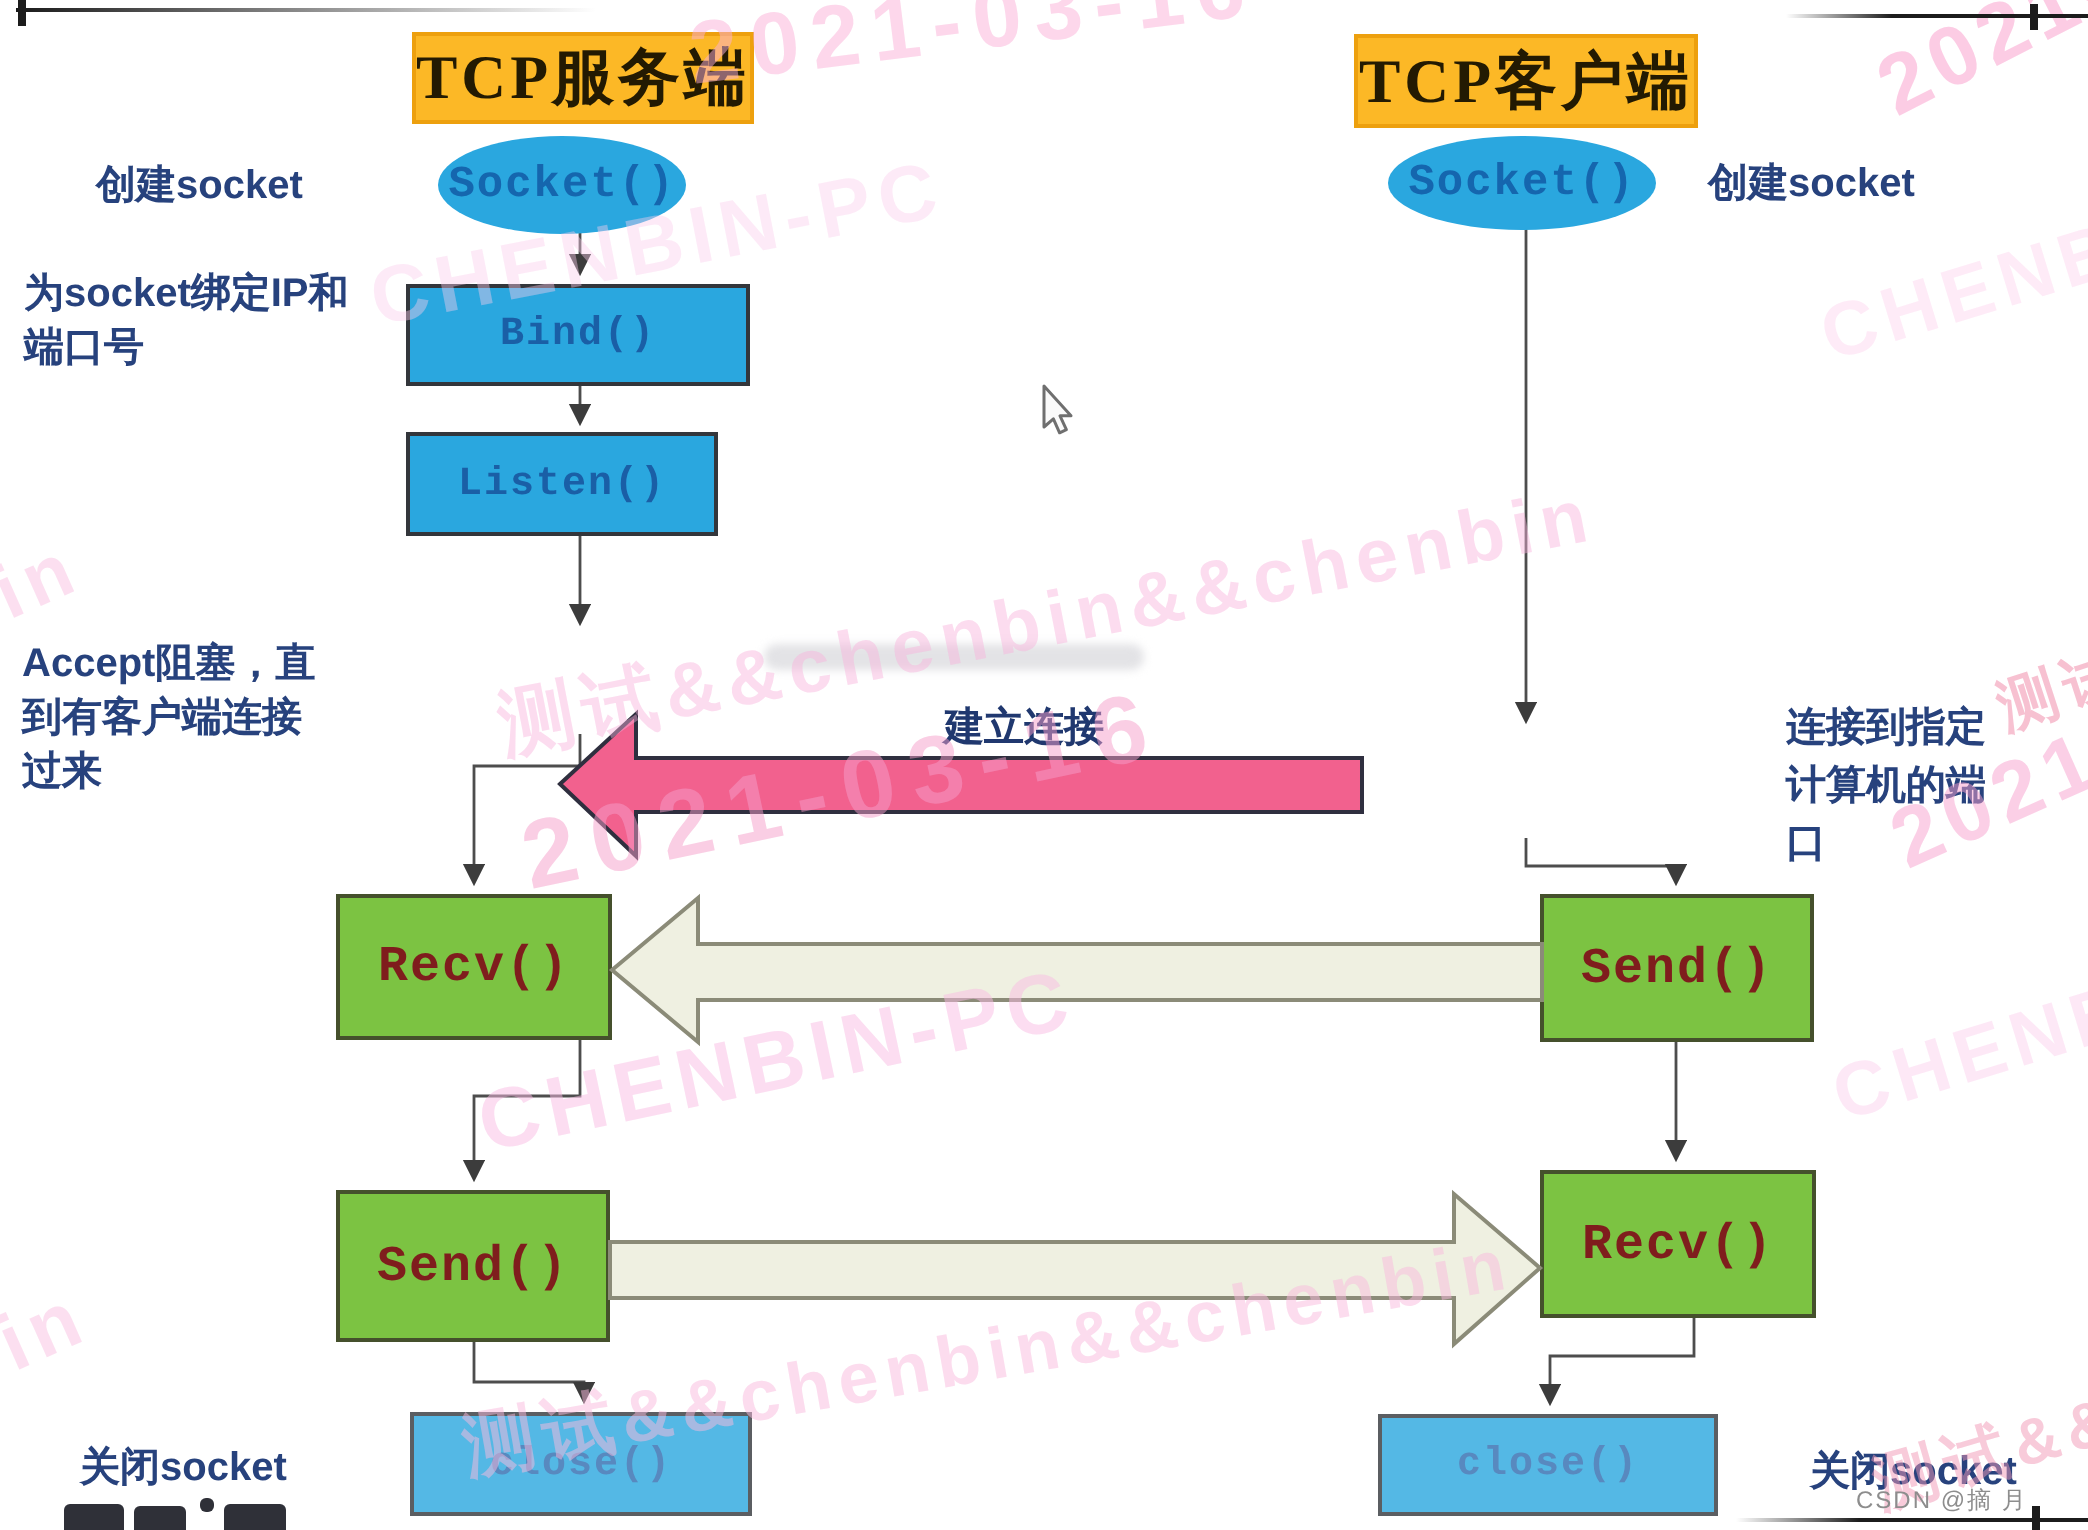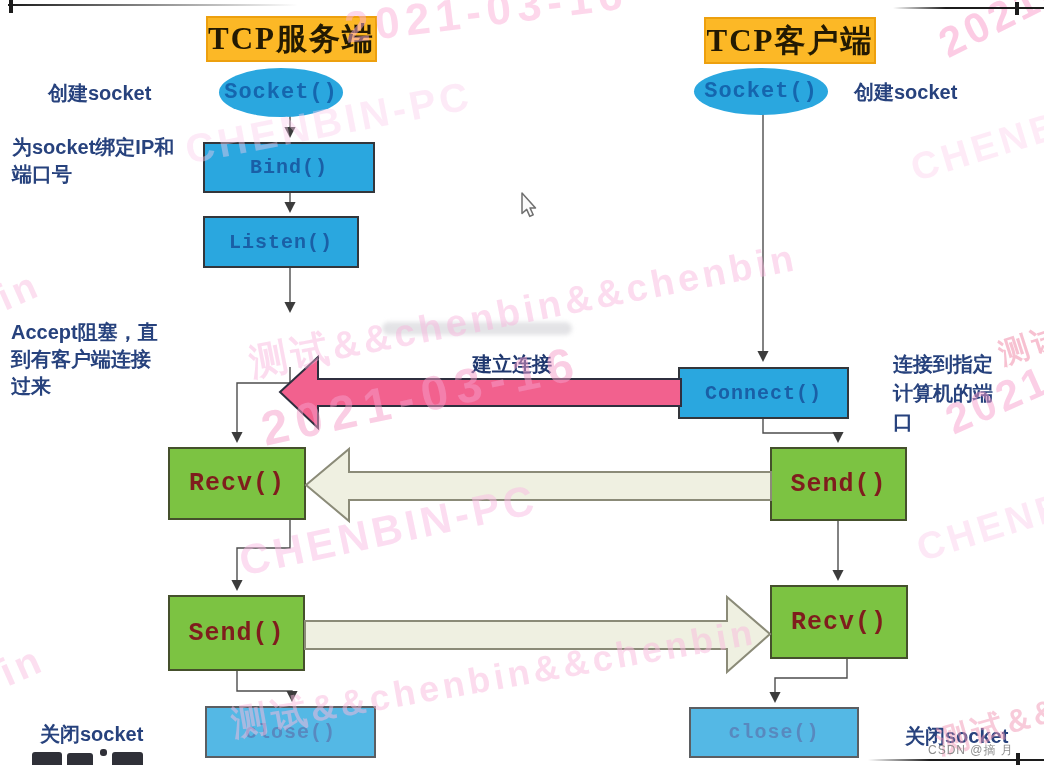--- a/index.html
+++ b/index.html
@@ -47,31 +47,30 @@
       <path d="M763,114 V360" marker-end="url(#ah)"></path>
       <path d="M763,419 V433 H838 V441" marker-end="url(#ah)"></path>
       <path d="M290,520 V548 H237 V589" marker-end="url(#ah)"></path>
       <path d="M237,671 V691 H292 V700" marker-end="url(#ah)"></path>
       <path d="M838,521 V579" marker-end="url(#ah)"></path>
       <path d="M847,659 V678 H775 V701" marker-end="url(#ah)"></path>
     </g>
   </svg>
 
   <div class="box titlebox" style="left:206px;top:16px;width:171px;height:46px;">TCP服务端</div>
-  <div class="box titlebox" style="left:704px;top:17px;width:172px;height:47px;">TCP客户端</div>
+  <div class="box titlebox" style="left:677px;top:17px;width:172px;height:47px;">TCP客户端</div>
 
   <div class="box pill" style="left:219px;top:68px;width:124px;height:49px;">Socket()</div>
   <div class="box blue" style="left:203px;top:142px;width:172px;height:51px;">Bind()</div>
   <div class="box blue" style="left:203px;top:216px;width:156px;height:52px;">Listen()</div>
   <div class="box green" style="left:168px;top:447px;width:138px;height:73px;">Recv()</div>
   <div class="box green" style="left:168px;top:595px;width:137px;height:76px;">Send()</div>
   <div class="box blue washed" style="left:205px;top:706px;width:171px;height:52px;">close()</div>
 
   <div class="box pill" style="left:694px;top:68px;width:134px;height:47px;">Socket()</div>
-  <div class="box blue" style="left:678px;top:367px;width:171px;height:52px;">Connect()</div>
   <div class="box green" style="left:770px;top:447px;width:137px;height:74px;">Send()</div>
   <div class="box green" style="left:770px;top:585px;width:138px;height:74px;">Recv()</div>
   <div class="box blue washed" style="left:689px;top:707px;width:170px;height:51px;">close()</div>
 
   <svg class="layer" viewBox="0 0 1044 765">
     <polygon points="280,392 318,357 318,379 681,379 681,406 318,406 318,428" fill="#f2618e" stroke="#2f2f3f" stroke-width="2"></polygon>
     <polygon points="306,485 349,449 349,472 771,472 771,500 349,500 349,521" fill="#eff0e1" stroke="#8b8b78" stroke-width="2"></polygon>
     <polygon points="770,634 727,597 727,621 305,621 305,649 727,649 727,672" fill="#eff0e1" stroke="#8b8b78" stroke-width="2"></polygon>
   </svg>
 

